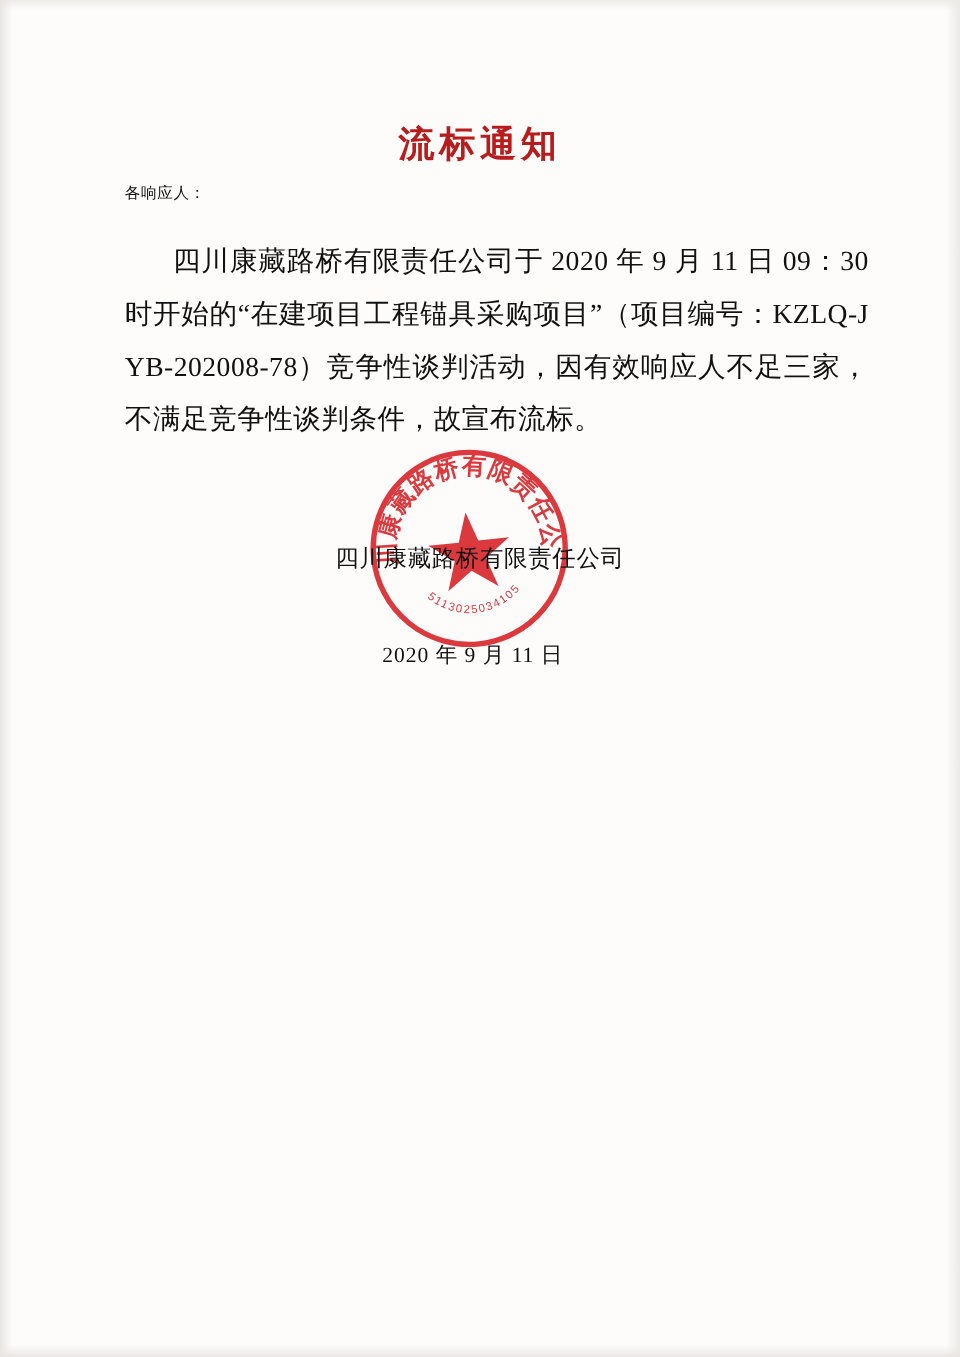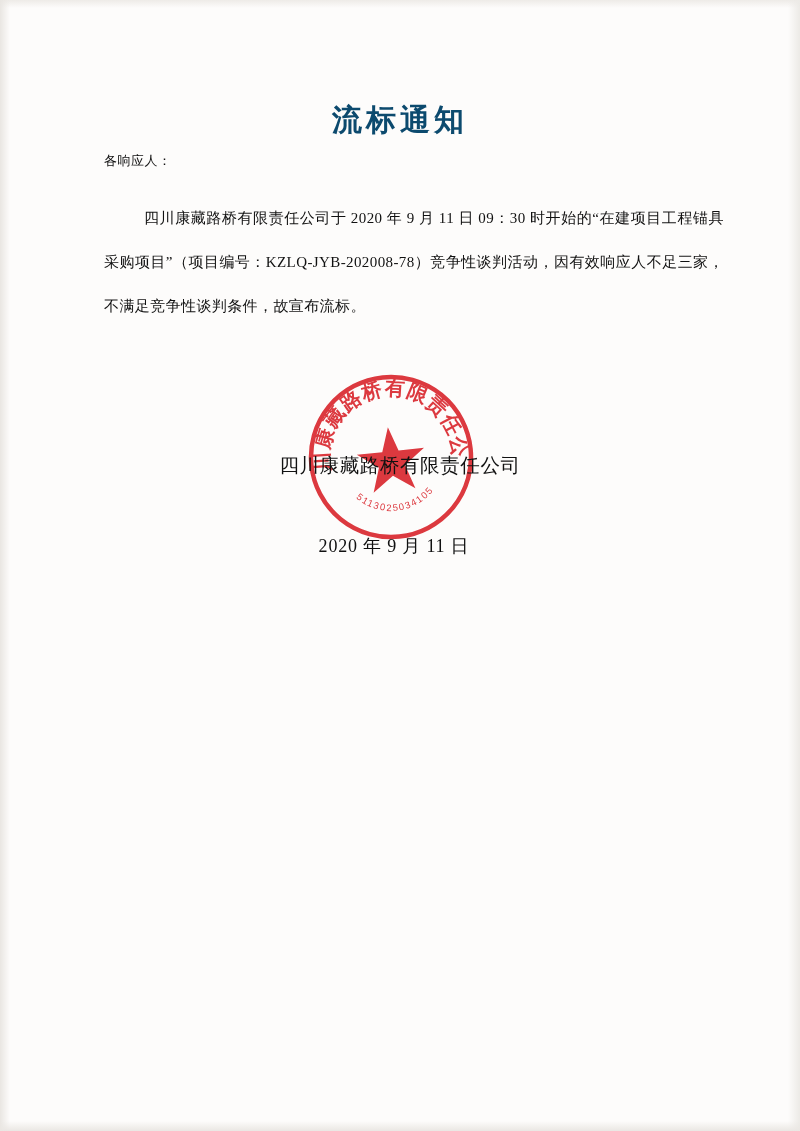--- a/index.html
+++ b/index.html
@@ -51,39 +51,39 @@
 
   .doc-title {
     position: absolute;
     top: 100px;
     left: 0;
     width: 800px;
     text-align: center;
     font-size: 30px;
     font-weight: bold;
     letter-spacing: 4px;
-    color: #0c4a6e;
+    color: #b91c1c;
     font-family: "Liberation Serif", "DejaVu Serif", serif;
   }
 
   .salutation {
     position: absolute;
     top: 152px;
     left: 104px;
     font-size: 13px;
     color: #111;
     letter-spacing: 0.5px;
   }
 
   .body-text {
     position: absolute;
     top: 196px;
     left: 104px;
     width: 620px;
-    font-size: 15px;
+    font-size: 23px;
     line-height: 44px;
     color: #111;
     text-align: justify;
     text-indent: 40px;
     letter-spacing: 0.4px;
     word-break: break-all;
   }
 
   .signature {
     position: absolute;

